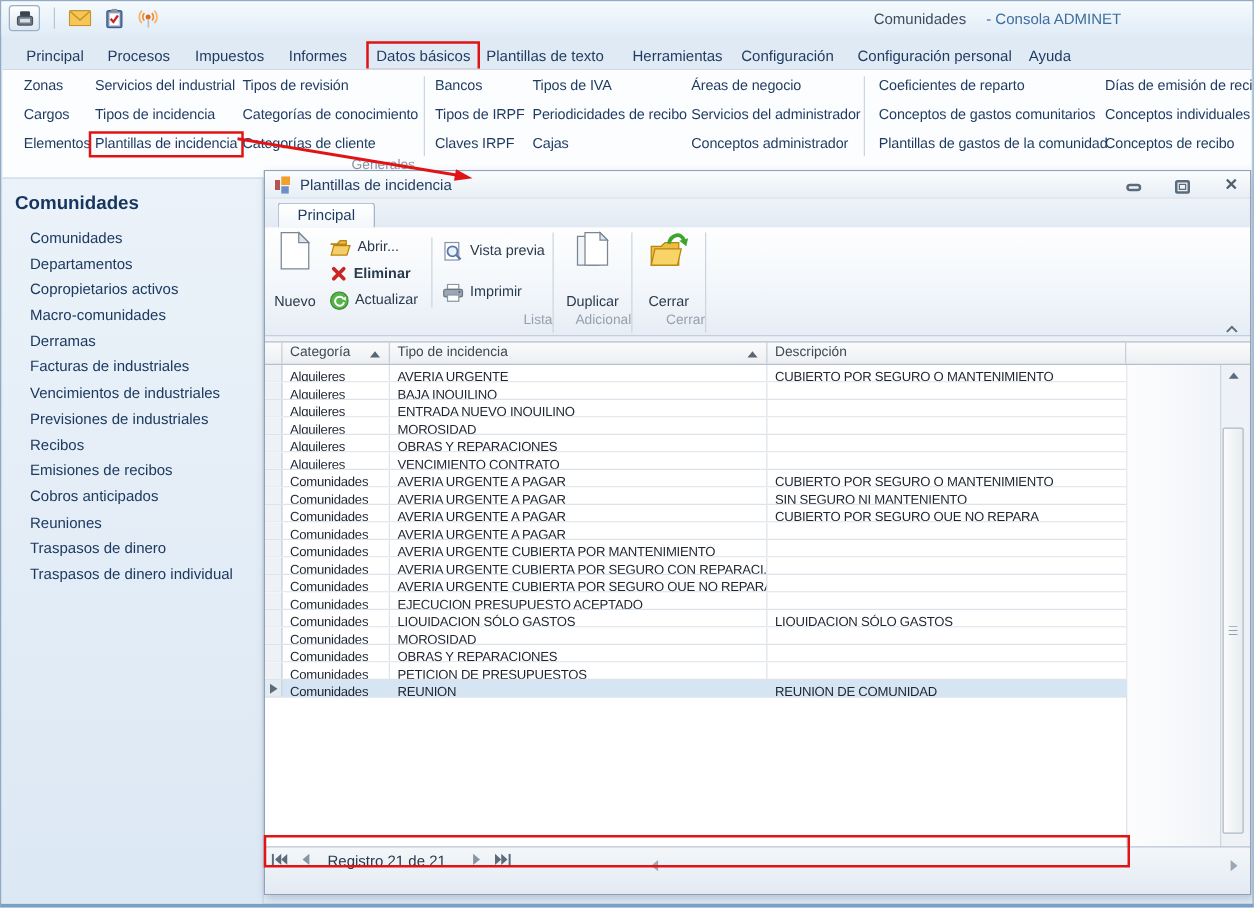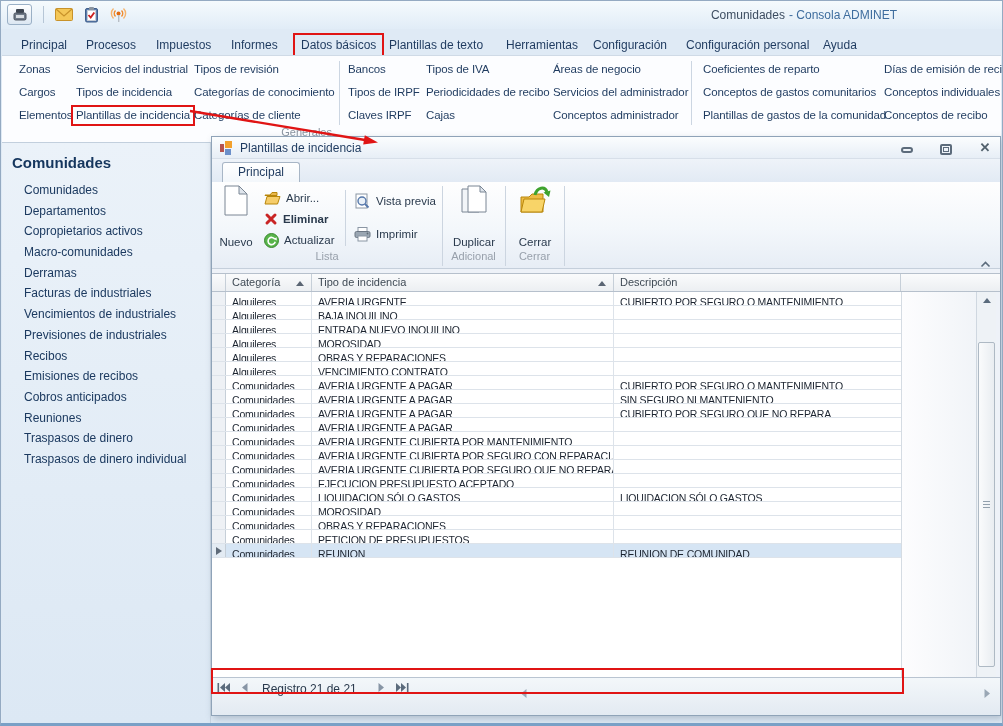--- a/index.html
+++ b/index.html
@@ -9,21 +9,21 @@
 
   
   .topbar { position:absolute; top:0; left:0; right:0; height:28px;
             background:linear-gradient(#f5fafd,#e1ecf7); }
   .qat { position:absolute; left:6px; top:3px; display:flex; align-items:center; gap:11px; }
   .qat-btn { width:25px; height:21px; border:1px solid #9ab0c6; border-radius:3px;
              background:linear-gradient(#ffffff,#dce7f2); display:flex; align-items:center; justify-content:center; }
   .qat-sep { width:1px; height:17px; background:#b6c6d6; }
   .qicon { display:flex; align-items:center; justify-content:center; }
   .app-title { position:absolute; top:7px; right:105px; font-size:12px; color:#3d4d61; white-space:nowrap; }
-  .app-title .suffix { color:#3e6d9e; margin-left:4px; }
+  .app-title .suffix { color:#3e6d9e; margin-left:16px; }
 
   
   .menubar { position:absolute; top:28px; left:0; right:0; height:26px; }
   .menu-item { position:absolute; top:6px; padding:3px 5px; font-size:12px; color:#1e3a5f; white-space:nowrap; cursor:default; }
   .menu-item.annotated { top:4px; padding:3px 6px; border:2px solid #e01414; }
 
   
   .ribbon { position:absolute; top:54px; left:1px; right:1px; height:88px;
             background:#fcfdff; border-top:1px solid #cfdae6; border-bottom:1px solid #c2cfdd; }
   .ribbon-col { position:absolute; top:2px; }
@@ -65,21 +65,21 @@
 
   .dlg-toolbar { position:absolute; top:45px; left:0; right:0; height:87px;
                  background:linear-gradient(#fefefe 0%,#f3f7fb 55%,#e7edf5 100%);
                  border-bottom:1px solid #c5cfdb; }
   .tb-big { position:absolute; top:3px; height:64px; text-align:center; font-size:11.5px; color:#2a3a4d;
             display:flex; flex-direction:column; align-items:center; justify-content:space-between; cursor:default; }
   .tb-big .lbl { line-height:13px; }
   .tb-small { position:absolute; height:20px; font-size:11.5px; color:#2a3a4d; display:flex;
               align-items:center; gap:5px; white-space:nowrap; cursor:default; }
   .tb-sep { position:absolute; width:1px; background:#ccd5e0; }
-  .tb-grouplabel { position:absolute; top:68px; text-align:center; font-size:11px; color:#98a0ab; }
+  .tb-grouplabel { position:absolute; top:68px; text-align:right; font-size:11px; color:#98a0ab; }
   .tb-chevron { position:absolute; right:9px; top:72px; cursor:default; }
 
   
   .dlg-grid { position:absolute; left:0; top:136px; width:788px; height:421px; }
   .grid-header { position:absolute; top:0; left:0; width:788px; height:19px; display:flex;
                  background:linear-gradient(#fafbfc,#eceff2); border-top:1px solid #b6c0cc; border-bottom:1px solid #b6c0cc; }
   .gh-cell { position:relative; border-right:1px solid #c6cfd8; font-size:11px; color:#3f4a55;
              line-height:17px; padding-left:6px; white-space:nowrap; overflow:hidden; }
   .gh-ind { width:14px; padding:0; }
   .gh-cat { width:86px; }

